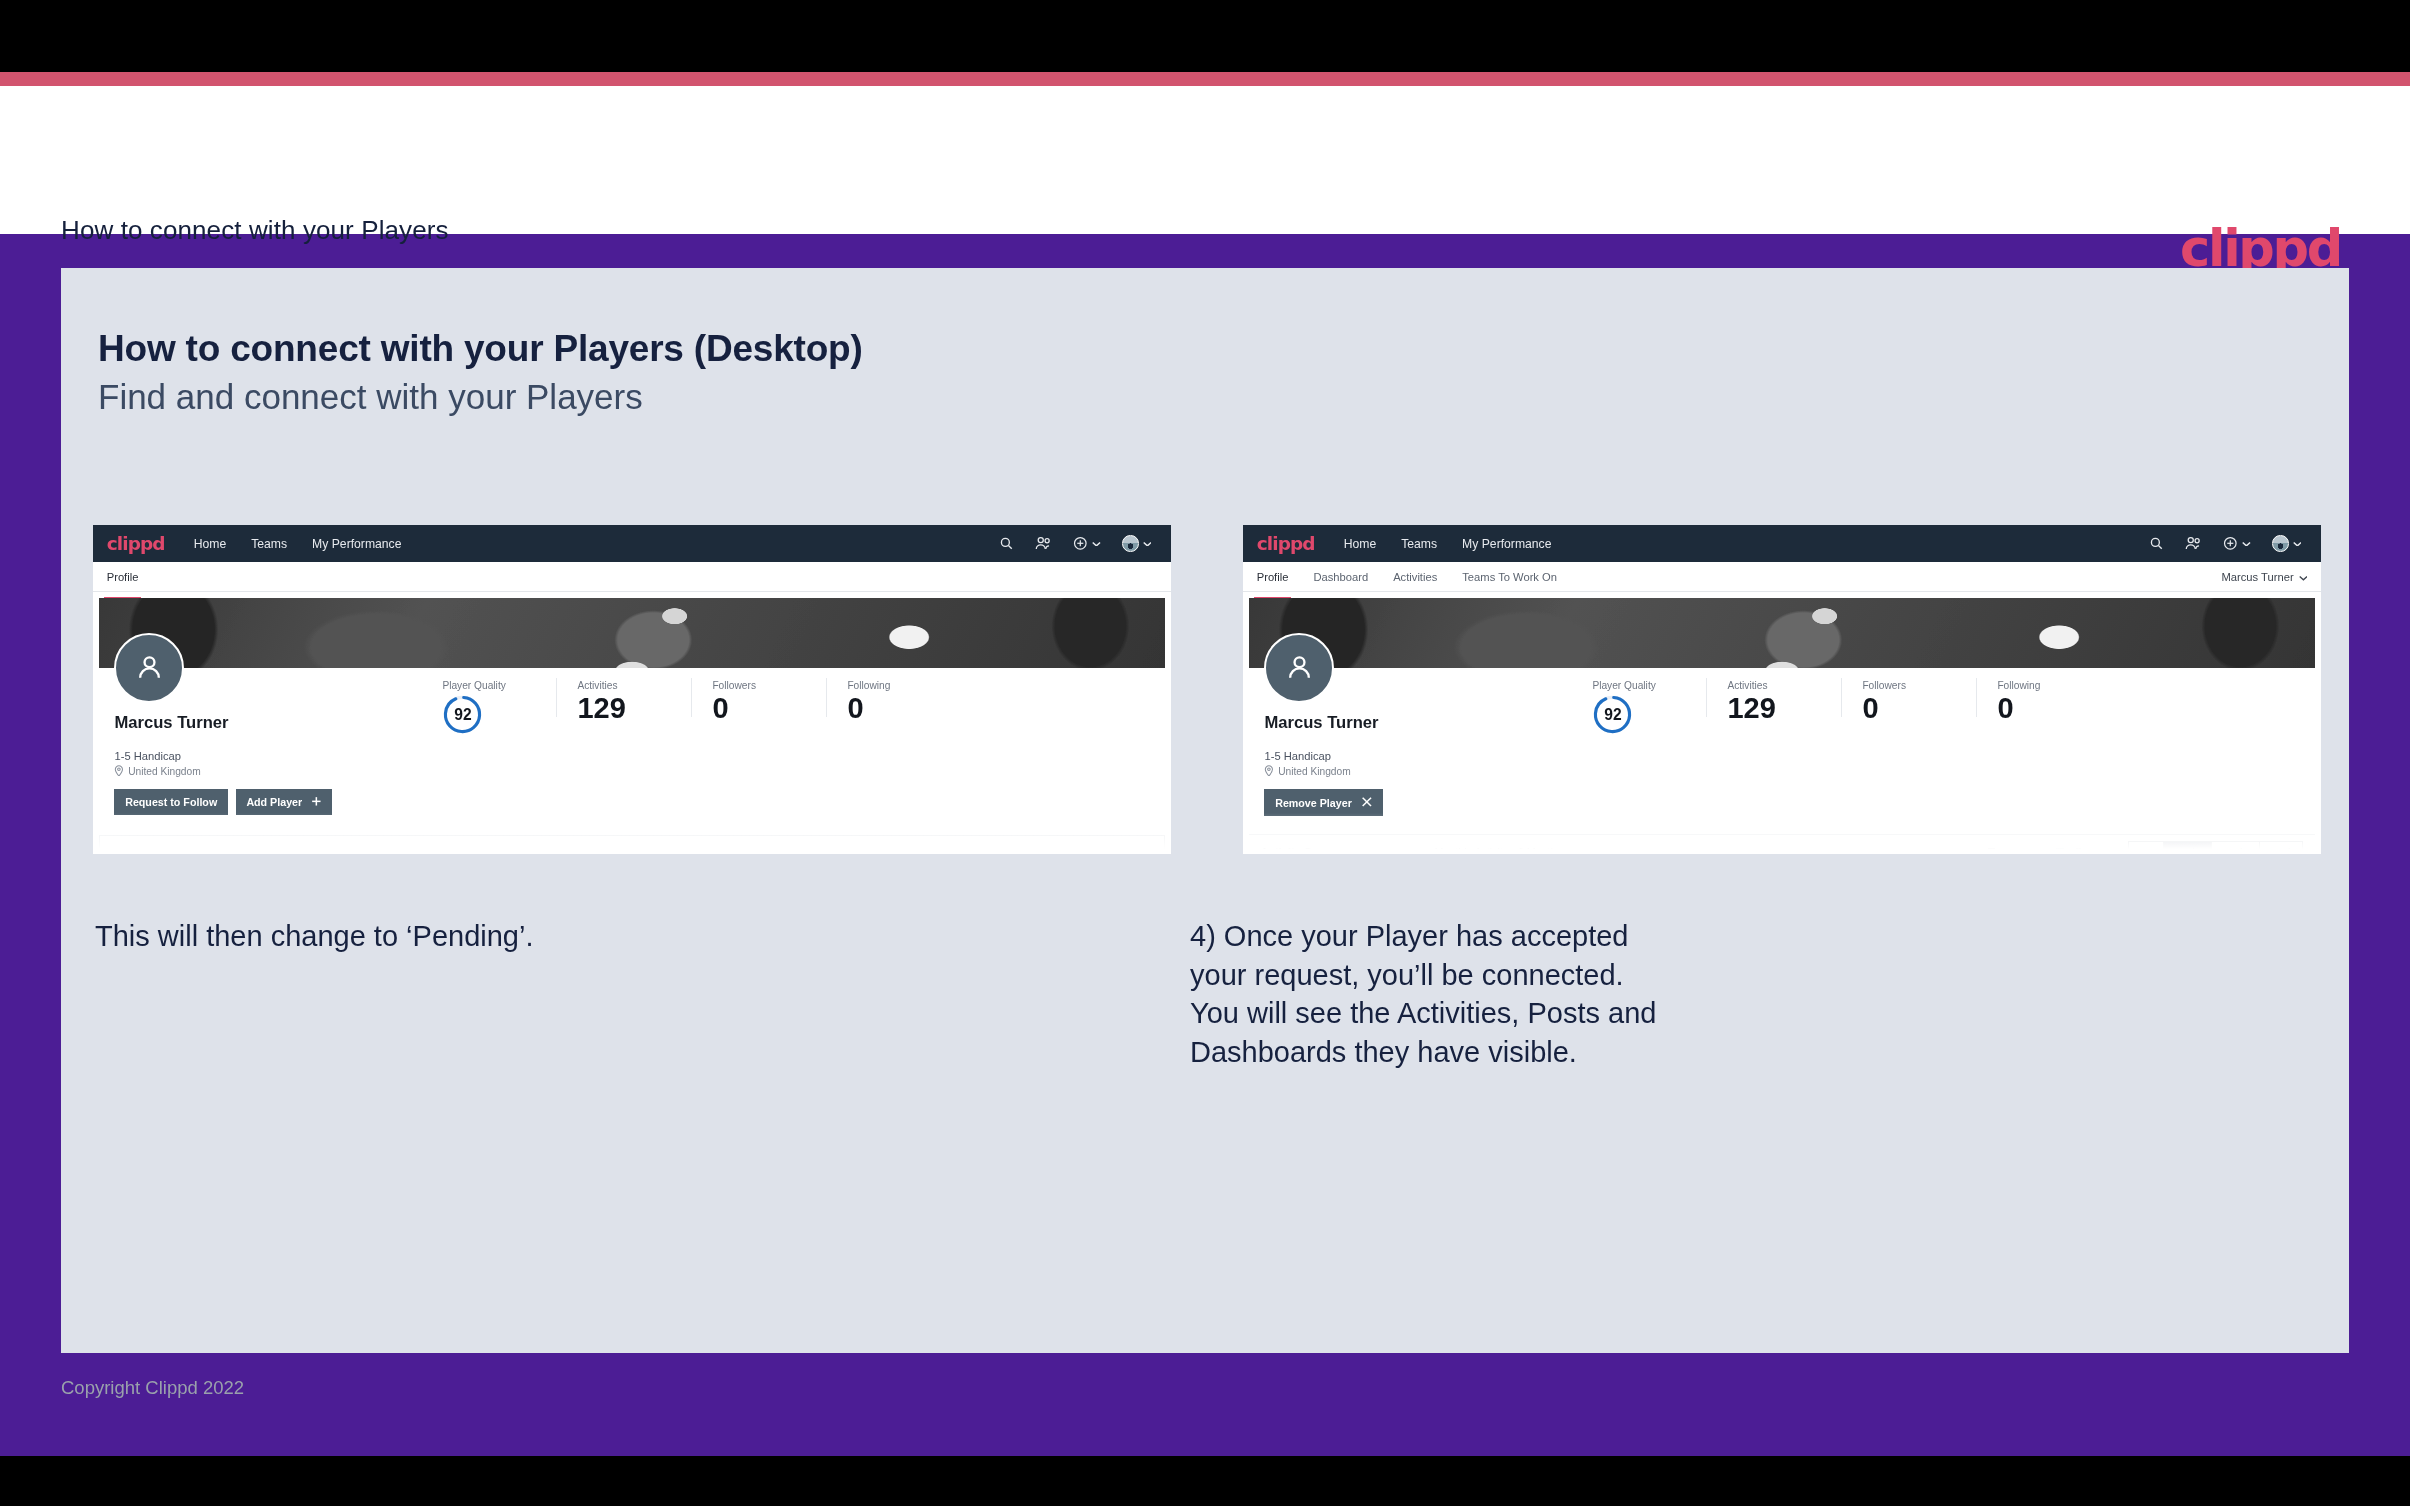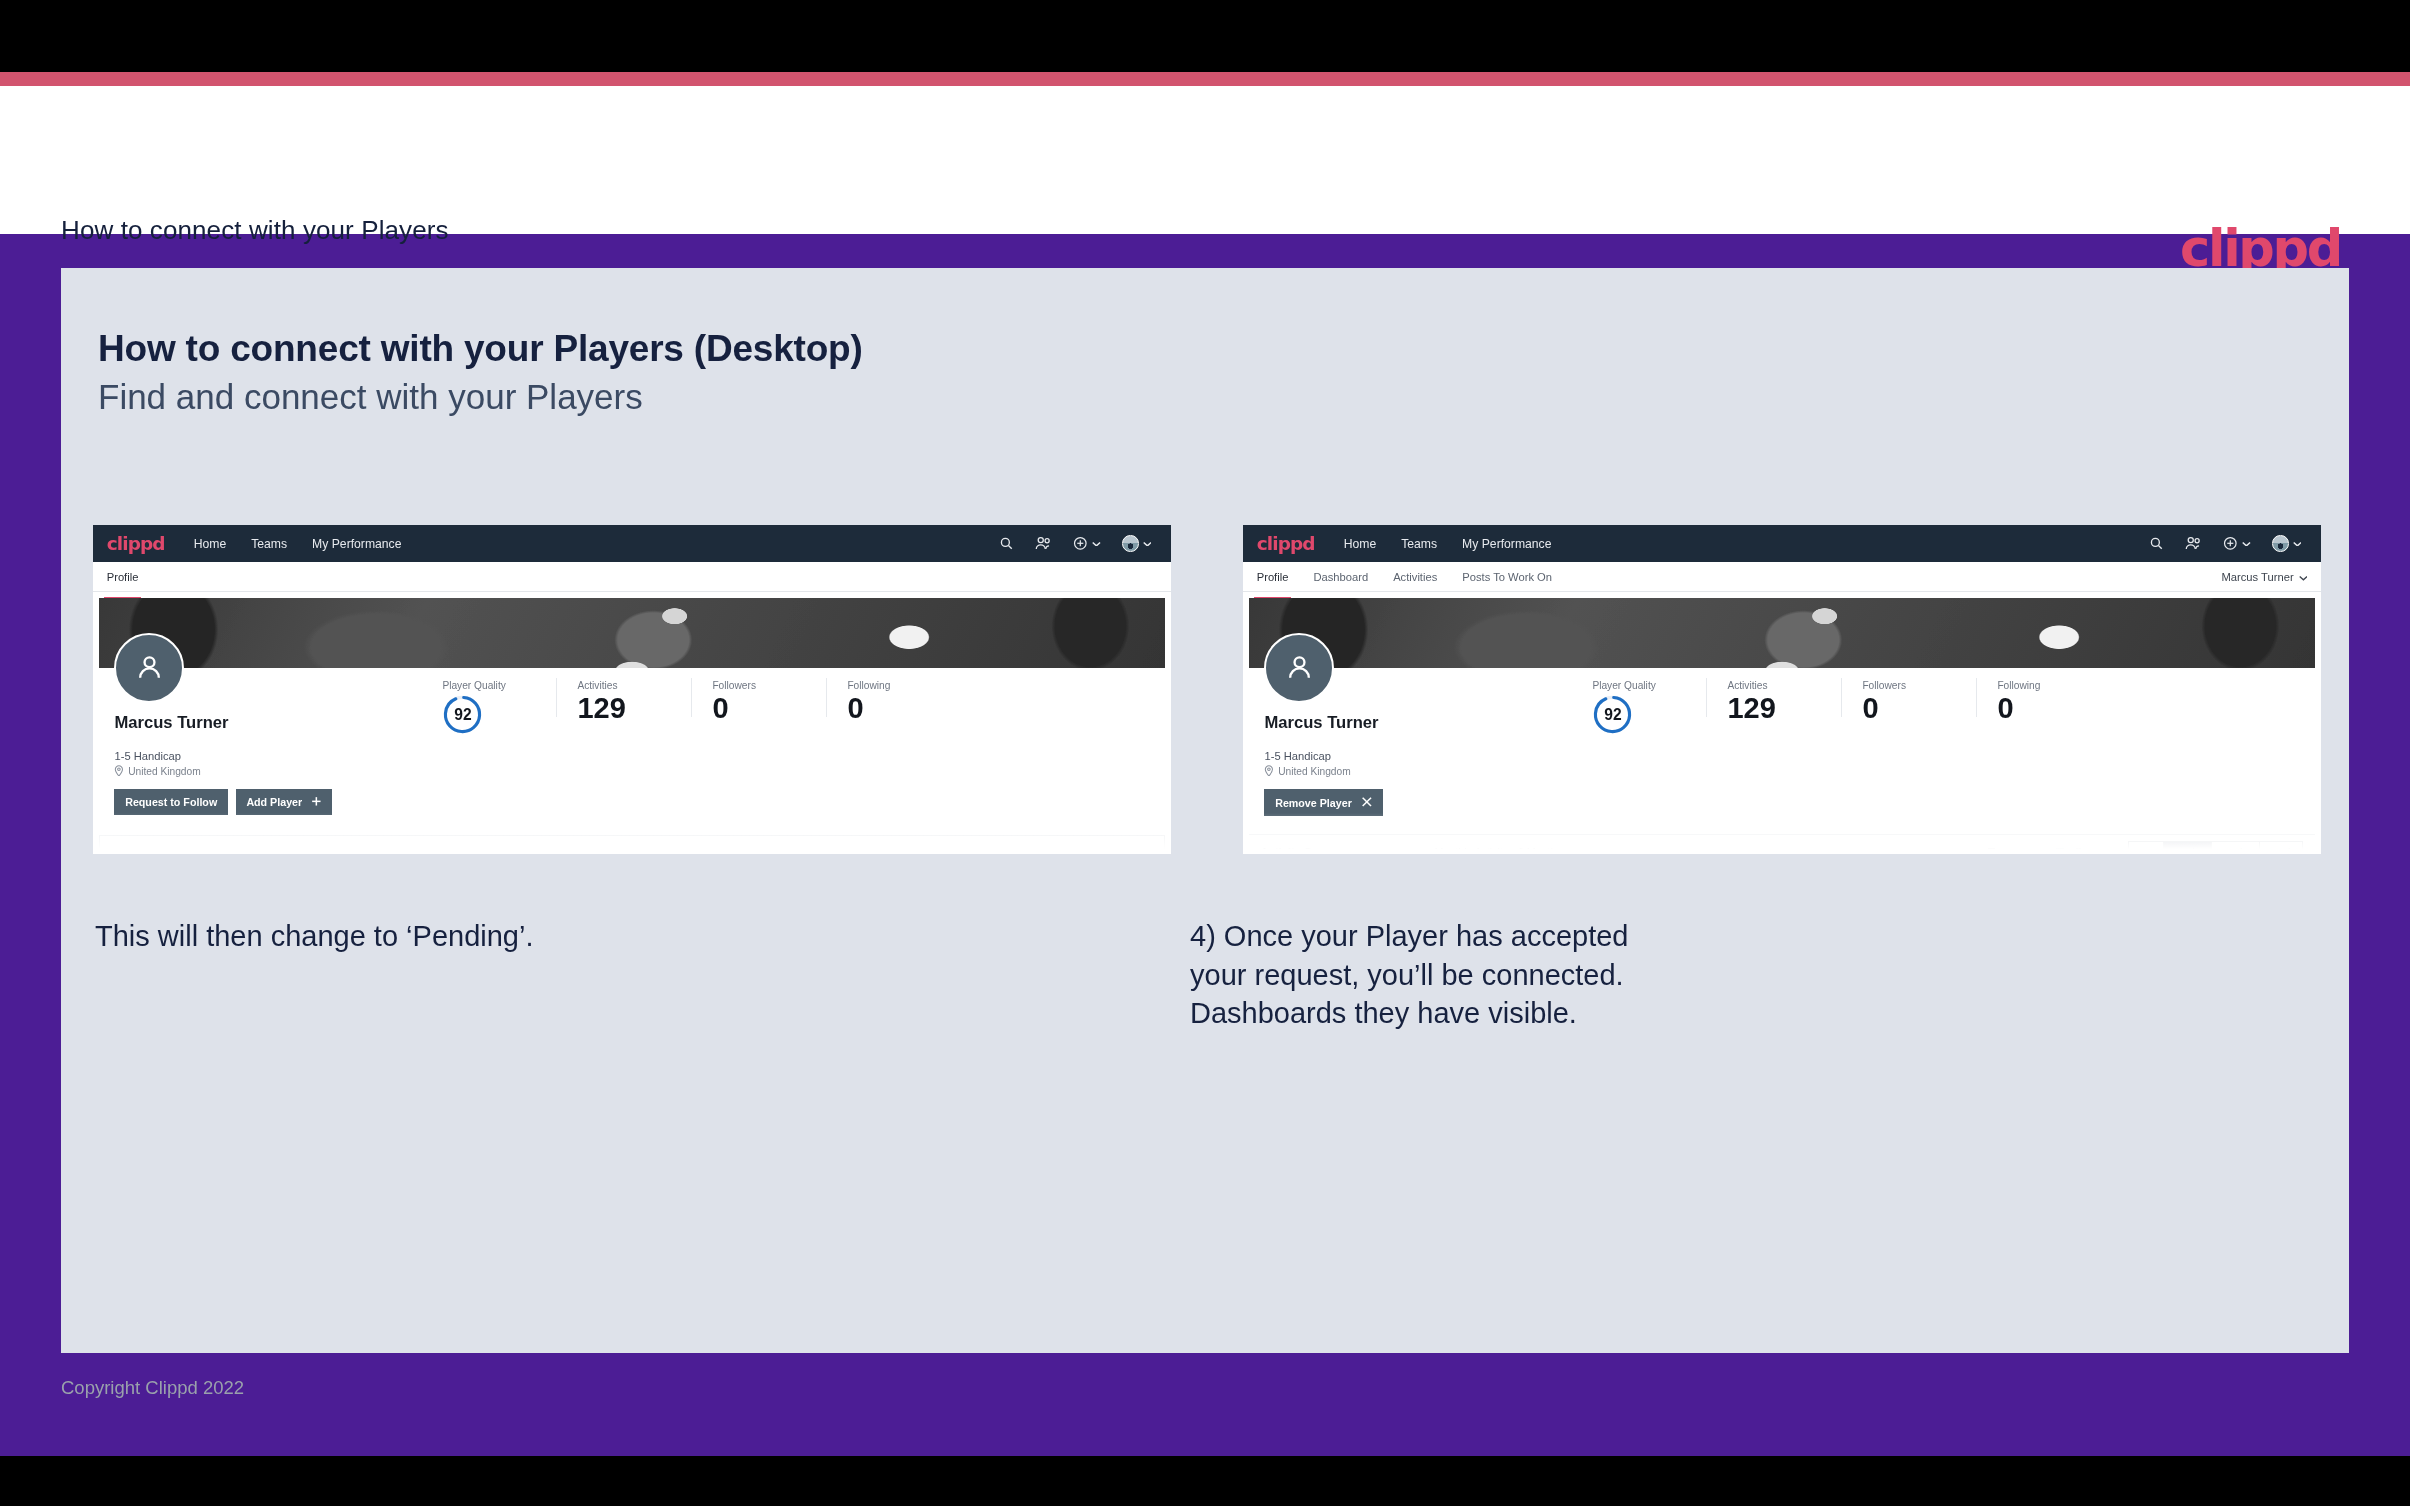--- a/index.html
+++ b/index.html
@@ -345,21 +345,21 @@
         <div class="tab active">
           <span>Profile</span>
         </div>
         <div class="tab">
           <span>Dashboard</span>
         </div>
         <div class="tab">
           <span>Activities</span>
         </div>
         <div class="tab">
-          <span>Posts To Work On</span>
+          <span>Teams To Work On</span>
         </div>
         <div class="tab-right">
           <span>Marcus Turner</span>
           <span>
             <svg width="8.8" height="5.9" viewBox="0 0 12 8" fill="none" stroke="#3d444e" stroke-width="1.8">
                 <polyline points="1,2 6,6.6 11,2"></polyline>
               </svg>
           </span>
         </div>
       </div>
@@ -450,19 +450,20 @@
 
       </div>
     </div>
 
     <div class="cap l">
       <div>This will then change to ‘Pending’.</div>
     </div>
     <div class="cap r">
       <div>4) Once your Player has accepted</div>
       <div>your request, you’ll be connected.</div>
+      <div>You will see the Activities, Posts and</div>
       <div>Dashboards they have visible.</div>
     </div>
   </div>
 
   <div class="footer">Copyright Clippd 2022</div>
 </div>
 
 
 </body></html>

